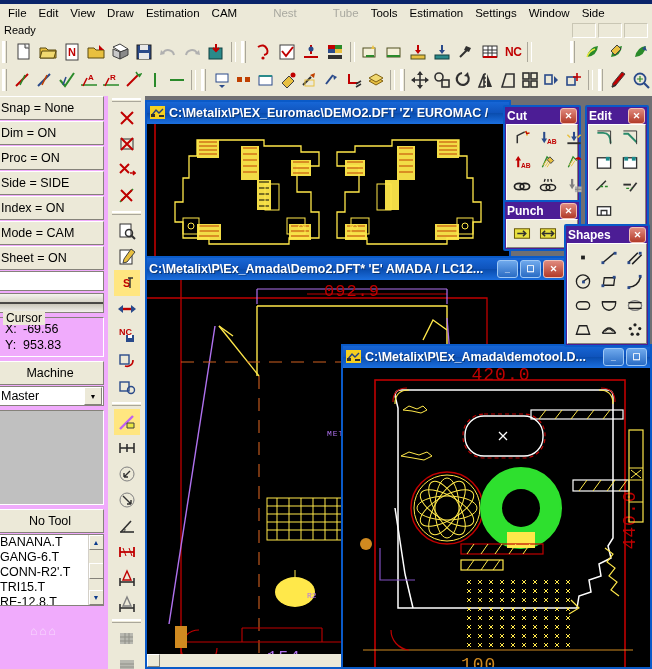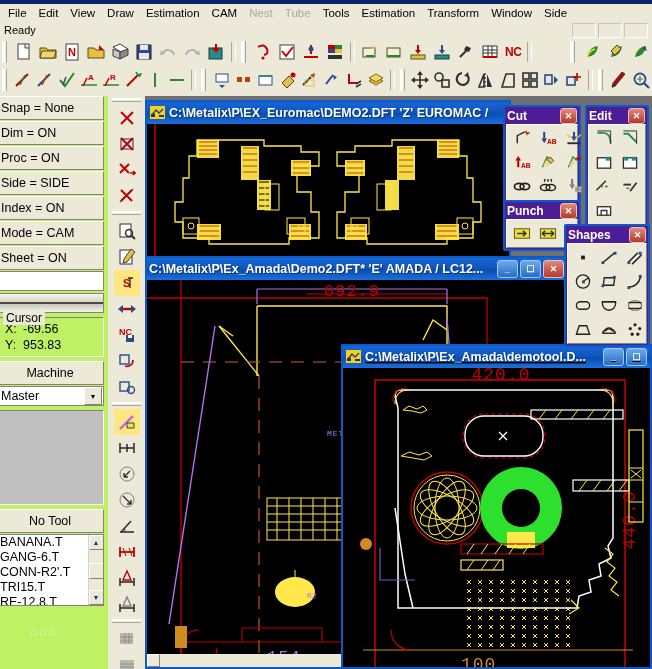--- a/index.html
+++ b/index.html
@@ -8,21 +8,21 @@
     font-family:"Liberation Sans",sans-serif;
     font-size:11px;
     background:#ece9d8;
     position:relative;
   }
   
   #topbar{position:absolute;left:0;top:0;width:652px;height:4px;background:#0a246a;}
   #menubar{position:absolute;left:0;top:4px;width:652px;height:18px;background:#ece9d8;
            display:flex;align-items:center;padding-left:2px;}
   .menu-item{padding:2px 6px;color:#000;font-size:11.5px;white-space:nowrap;cursor:default;}
-  .menu-item.disabled{color:#a9a9a0;}
+  .menu-item.disabled{color:#a9a9a0;margin-left:24px;}
   #statusline{position:absolute;left:0;top:22px;width:652px;height:16px;background:#ece9d8;
               display:flex;align-items:center;}
   #statusline .txt{padding-left:4px;font-size:11px;color:#000;}
   #statusline .boxes{margin-left:auto;display:flex;gap:2px;padding-right:4px;}
   #statusline .boxes i{display:block;width:22px;height:13px;border:1px solid #c9c6b4;
         border-right-color:#fff;border-bottom-color:#fff;background:#ece9d8;}
 
   
   .tbrow{position:absolute;left:0;width:652px;height:28px;background:#ece9d8;
          display:flex;align-items:center;}
@@ -32,21 +32,21 @@
         position:relative;cursor:default;}
   .tbtn svg{display:block;}
   .grip{width:7px;height:22px;margin:0 2px;flex:0 0 auto;
         background:linear-gradient(90deg,#fff 0 2px,#ece9d8 2px 3px,#aaa79a 3px 4px,#ece9d8 4px 7px);
         border-left:1px solid #fff;}
   .sep{width:3px;height:20px;margin:0 3px;border-left:1px solid #aaa79a;border-right:1px solid #fff;flex:0 0 auto;}
   .spacer{flex:1 1 auto;}
   .nclabel{color:#c00000;font-weight:bold;font-size:12px;padding:0 3px;letter-spacing:-.5px;}
 
   
-  #sidebar{position:absolute;left:0;top:96px;width:108px;height:573px;background:#bef264;}
+  #sidebar{position:absolute;left:0;top:96px;width:108px;height:573px;background:#f0abfc;}
   .sbtn{position:relative;left:-4px;width:108px;height:24px;margin-bottom:1px;
         background:#ece9d8;border:1px solid;
         border-color:#fff #85827a #85827a #fff;
         display:flex;align-items:center;font-size:12.5px;color:#000;
         padding-left:4px;box-sizing:border-box;cursor:default;}
   .sbtn.center{justify-content:center;padding-left:0;}
   .sfield{position:relative;left:-4px;width:108px;height:20px;margin-bottom:2px;
           background:#fff;border:1px solid #85827a;box-sizing:border-box;}
   .sbar{position:relative;left:-4px;width:108px;height:20px;margin-bottom:4px;
         background:linear-gradient(180deg,#f5f4ee 0%,#d6d3c6 45%,#1a1a1a 48%,#1a1a1a 52%,#c8c5b8 55%,#f3f2ec 100%);
@@ -126,21 +126,21 @@
     <span class="menu-item">File</span>
     <span class="menu-item">Edit</span>
     <span class="menu-item">View</span>
     <span class="menu-item">Draw</span>
     <span class="menu-item">Estimation</span>
     <span class="menu-item">CAM</span>
     <span class="menu-item disabled">Nest</span>
     <span class="menu-item disabled">Tube</span>
     <span class="menu-item">Tools</span>
     <span class="menu-item">Estimation</span>
-    <span class="menu-item">Transform</span>
+    <span class="menu-item">Settings</span>
     <span class="menu-item">Window</span>
     <span class="menu-item">Side</span>
   </div>
 
 <div id="statusline">
   <span class="txt">Ready</span>
   <span class="boxes">
     <i></i>
     <i></i>
     <i></i>
@@ -795,21 +795,21 @@
         <text x="120" y="382" fill="#b072f0" font-family="'Liberation Mono',monospace" font-size="17" letter-spacing="1">154</text>
       </svg>
     </div>
     <div class="hscroll" style="width:420px">
       <span class="sbarrow"></span>
       <span class="sbthumb" style="width:190px;margin-left:auto"></span>
       <span class="sbarrow"></span>
     </div>
   </div>
 
-  <div class="win" id="win-amada-demotool" style="left:196px;top:248px;width:311px;height:325px;text-decoration:underline;">
+  <div class="win" id="win-amada-demotool" style="left:196px;top:248px;width:311px;height:325px;">
     <div class="wtitle">
       <span class="ic">
         <svg width="15" height="13" viewBox="0 0 15 13">
           <rect x="0" y="0" width="15" height="13" fill="#f5d020"></rect>
           <path d="M2 9 L6 4 L9 7 L13 3" stroke="#204080" stroke-width="1.4" fill="none"></path>
           <rect x="1" y="8" width="4" height="3" fill="#303030"></rect>
           <rect x="9" y="9" width="5" height="2" fill="#303030"></rect>
         </svg>
       </span>
       <span class="tx">C:\Metalix\P\Ex_Amada\demotool.D...</span>

